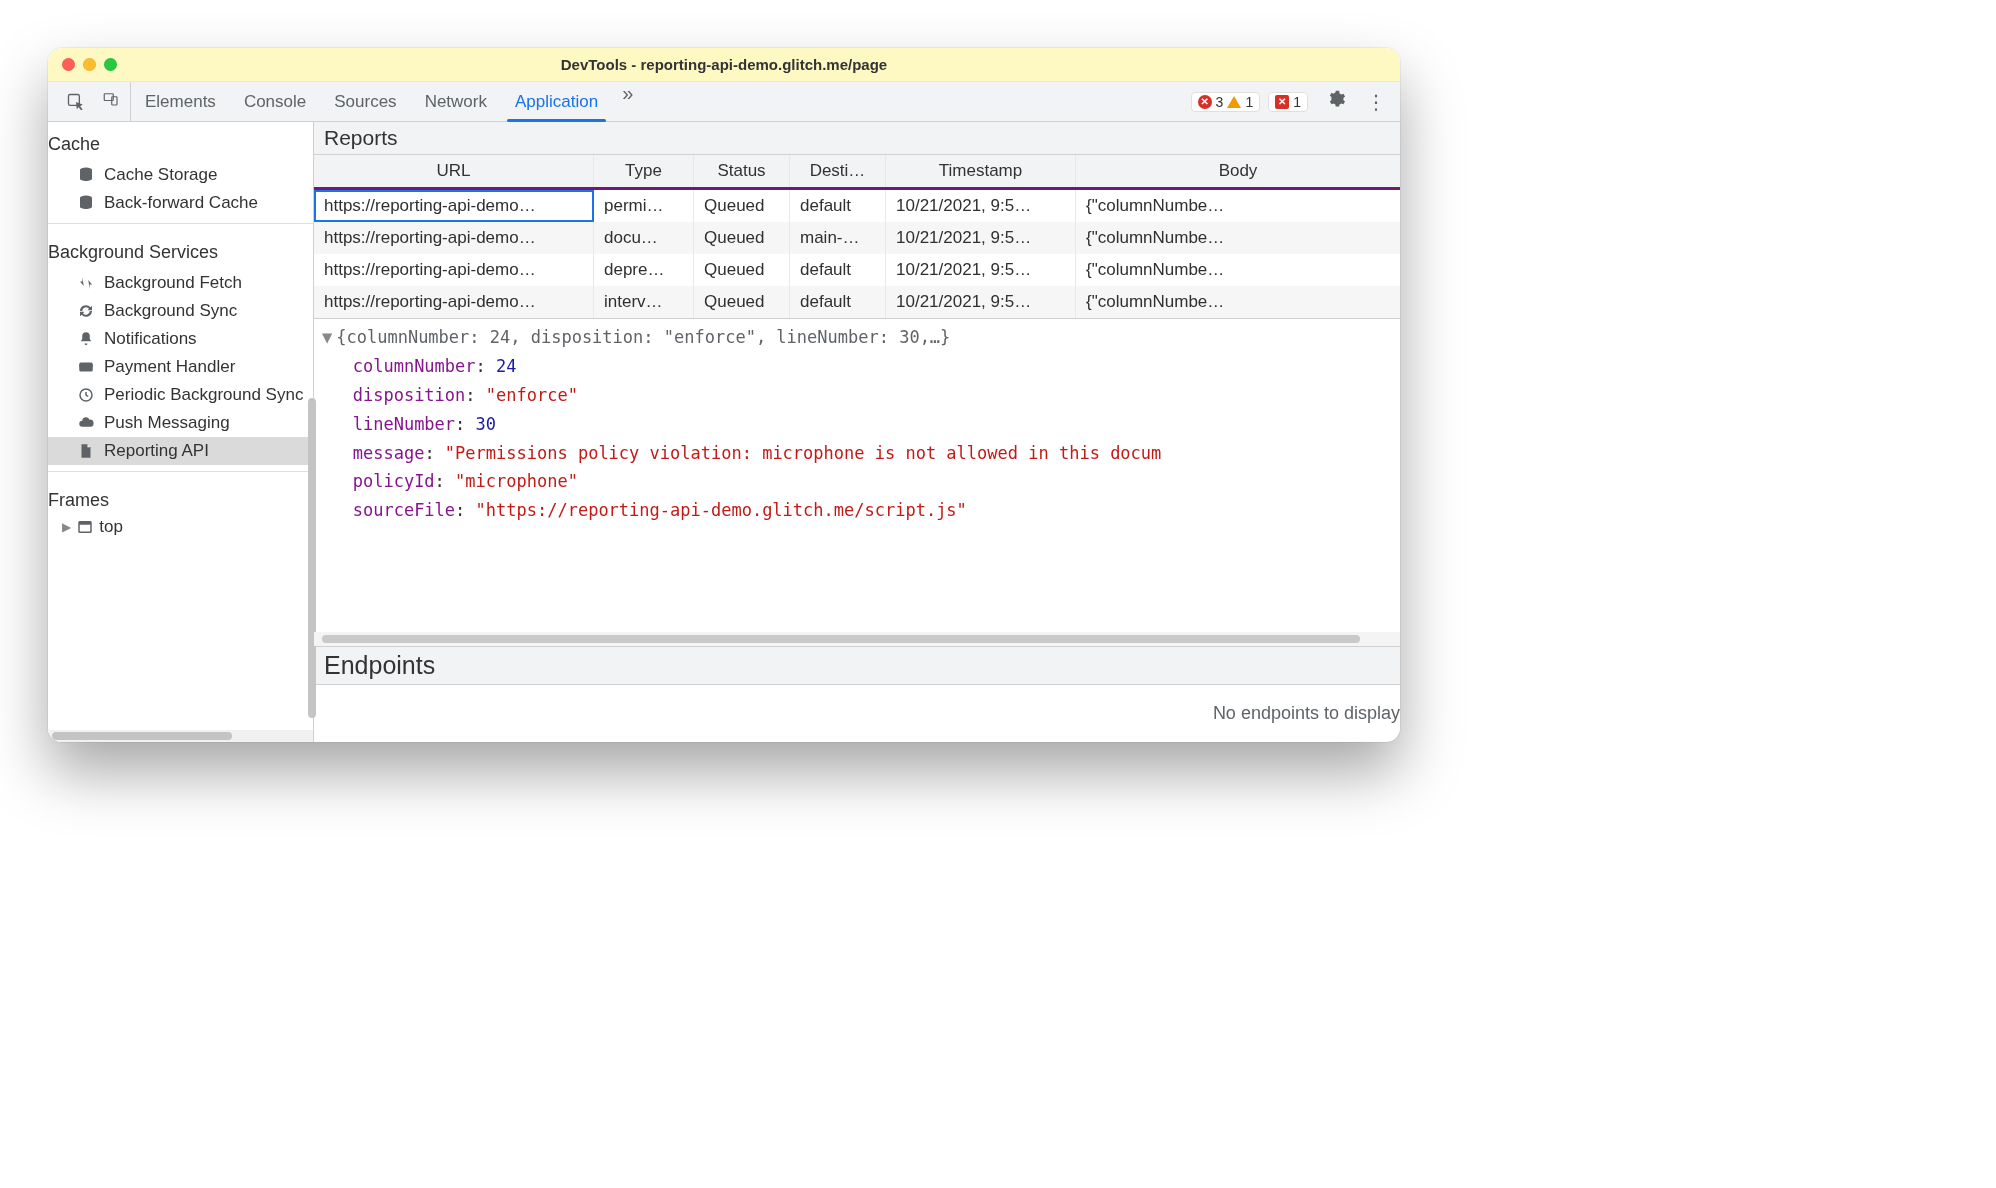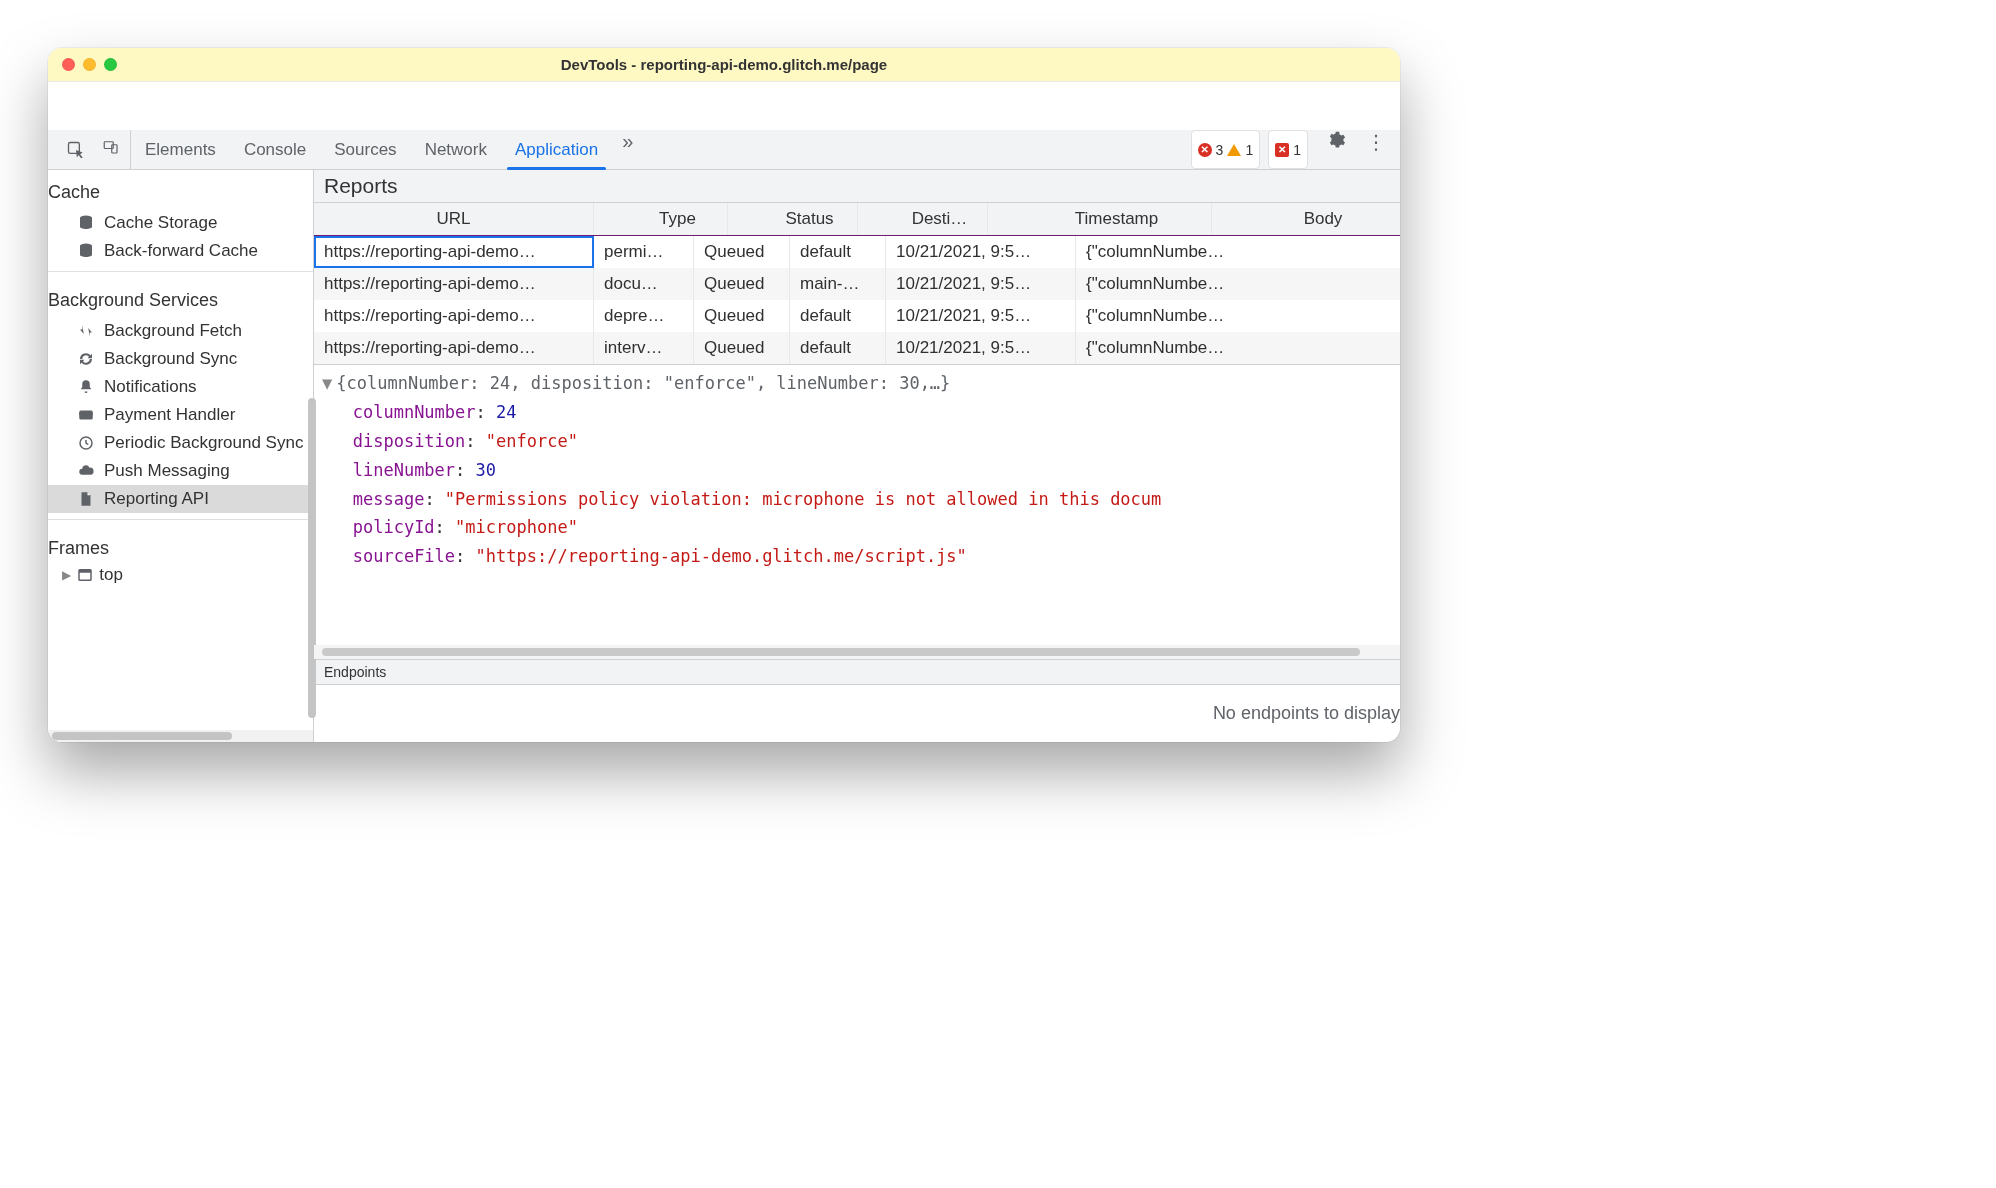--- a/index.html
+++ b/index.html
@@ -34,25 +34,24 @@
   .tl.red { background:#ff5f57; border:1px solid rgba(0,0,0,.05);}
   .tl.yellow { background:#febc2e; border:1px solid rgba(0,0,0,.05);}
   .tl.green { background:#28c840; border:1px solid rgba(0,0,0,.05);}
   .title { margin: 0 auto; font-size: 15px; font-weight: 600; color:#333;}
 
   
   .toolbar {
     height: 40px;
     background: #f1f3f4;
     border-bottom: 1px solid #d0d0d0;
-    display:flex; 
+    display:flex; align-items:center;
     color:#5f6368;
     font-size: 17px;
     flex: 0 0 auto;
-    margin-top: 48px;
   }
   .tool-left { display:flex; align-items:center; gap:16px; padding:0 10px 0 18px; border-right:1px solid #d0d0d0; height:100%;}
   .tabs { display:flex; align-items:stretch; height:100%; gap:0;}
   .tab { padding:0 14px; display:flex; align-items:center; cursor:default; }
   .tab.active { color:#1a73e8; position:relative;}
   .tab.active::after{content:""; position:absolute; left:6px; right:6px; bottom:-1px; height:3px; background:#1a73e8; border-radius:2px;}
   .more-tabs { padding:0 10px; font-size:20px; color:#5f6368;}
   .toolbar-spacer{ flex:1;}
   .pill { display:flex; align-items:center; gap:4px; background:#fff; border:1px solid #e0e0e0; border-radius:4px; padding:1px 6px; margin-right:8px; font-size:14px; color:#333;}
   .err-dot{width:14px;height:14px;border-radius:50%;background:#d93025;display:inline-flex;align-items:center;justify-content:center;color:#fff;font-size:10px;font-weight:bold;}
@@ -78,42 +77,42 @@
   .hscroll .thumb{position:absolute;left:4px;top:2px;height:8px;width:180px;background:#c4c4c4;border-radius:4px;}
   .sb-scroll-strip { position:absolute; left:260px; top:350px; width:8px; height:320px; background:#c4c4c4; border-radius:4px;}
 
   
   .main { flex:1; display:flex; flex-direction:column; min-width:0;}
   .pane-title { font-size:21px; color:#333; padding:4px 10px; background:#f1f3f4; border-bottom:1px solid #d0d0d0;}
 
   
   .table { width:100%; border-bottom:1px solid #d0d0d0;}
   .thead, .trow { display:grid; grid-template-columns: 280px 100px 96px 96px 190px 1fr; }
-  .thead { background:#f1f3f4; border-bottom:1px solid #701a75;gap:34px;}
+  .thead { background:#f1f3f4; border-bottom:3px solid #701a75;}
   .th, .td { padding:6px 10px; font-size:17px; color:#333; border-right:1px solid #e8e8e8; white-space:nowrap; overflow:hidden; text-overflow:ellipsis;}
   .th:last-child,.td:last-child{border-right:none;}
   .th{text-align:center;font-weight:400;color:#333;}
   .th.center{text-align:center;}
   .trow:nth-child(even){background:#f6f6f6;}
   .trow.selected .td.url{ outline:2px solid #1a73e8; outline-offset:-2px;}
   .td{color:#303030;}
 
   
   .json { flex:1; overflow:hidden; font-family: ui-monospace, Menlo, Consolas, monospace; font-size:17px; line-height:1.7; padding:4px 8px; color:#333; background:#fff;}
   .json .tri{display:inline-block;color:#888;margin-right:4px;}
   .json .row{white-space:pre;}
   .key{color:#881391;}
   .num{color:#1a1aa6;}
   .str{color:#c41a16;}
   .sum{color:#5f6368;}
 
   .hscroll2 {height:14px;background:#f4f4f4;position:relative;}
   .hscroll2 .thumb{position:absolute;left:8px;right:40px;top:3px;height:8px;background:#c9c9c9;border-radius:4px;}
 
-  .ep-title{font-size:14px;color:#333;padding:4px 10px;background:#f1f3f4;border-top:1px solid #d0d0d0;border-bottom:1px solid #d0d0d0;}
+  .ep-title{font-size:25px;color:#333;padding:4px 10px;background:#f1f3f4;border-top:1px solid #d0d0d0;border-bottom:1px solid #d0d0d0;}
   .ep-empty{color:#5f6368;text-align:right;font-size:18px;padding:18px 0;}
 
   .inspect-icon{display:inline-flex;align-items:center;}
   .inspect-icon svg{width:20px;height:20px;stroke:#5f6368;fill:none;stroke-width:1.6;}
   .device-icon svg{width:18px;height:18px;stroke:#5f6368;fill:none;stroke-width:1.6;}
 </style>
 </head>
 <body>
 
 <div class="wrap">

